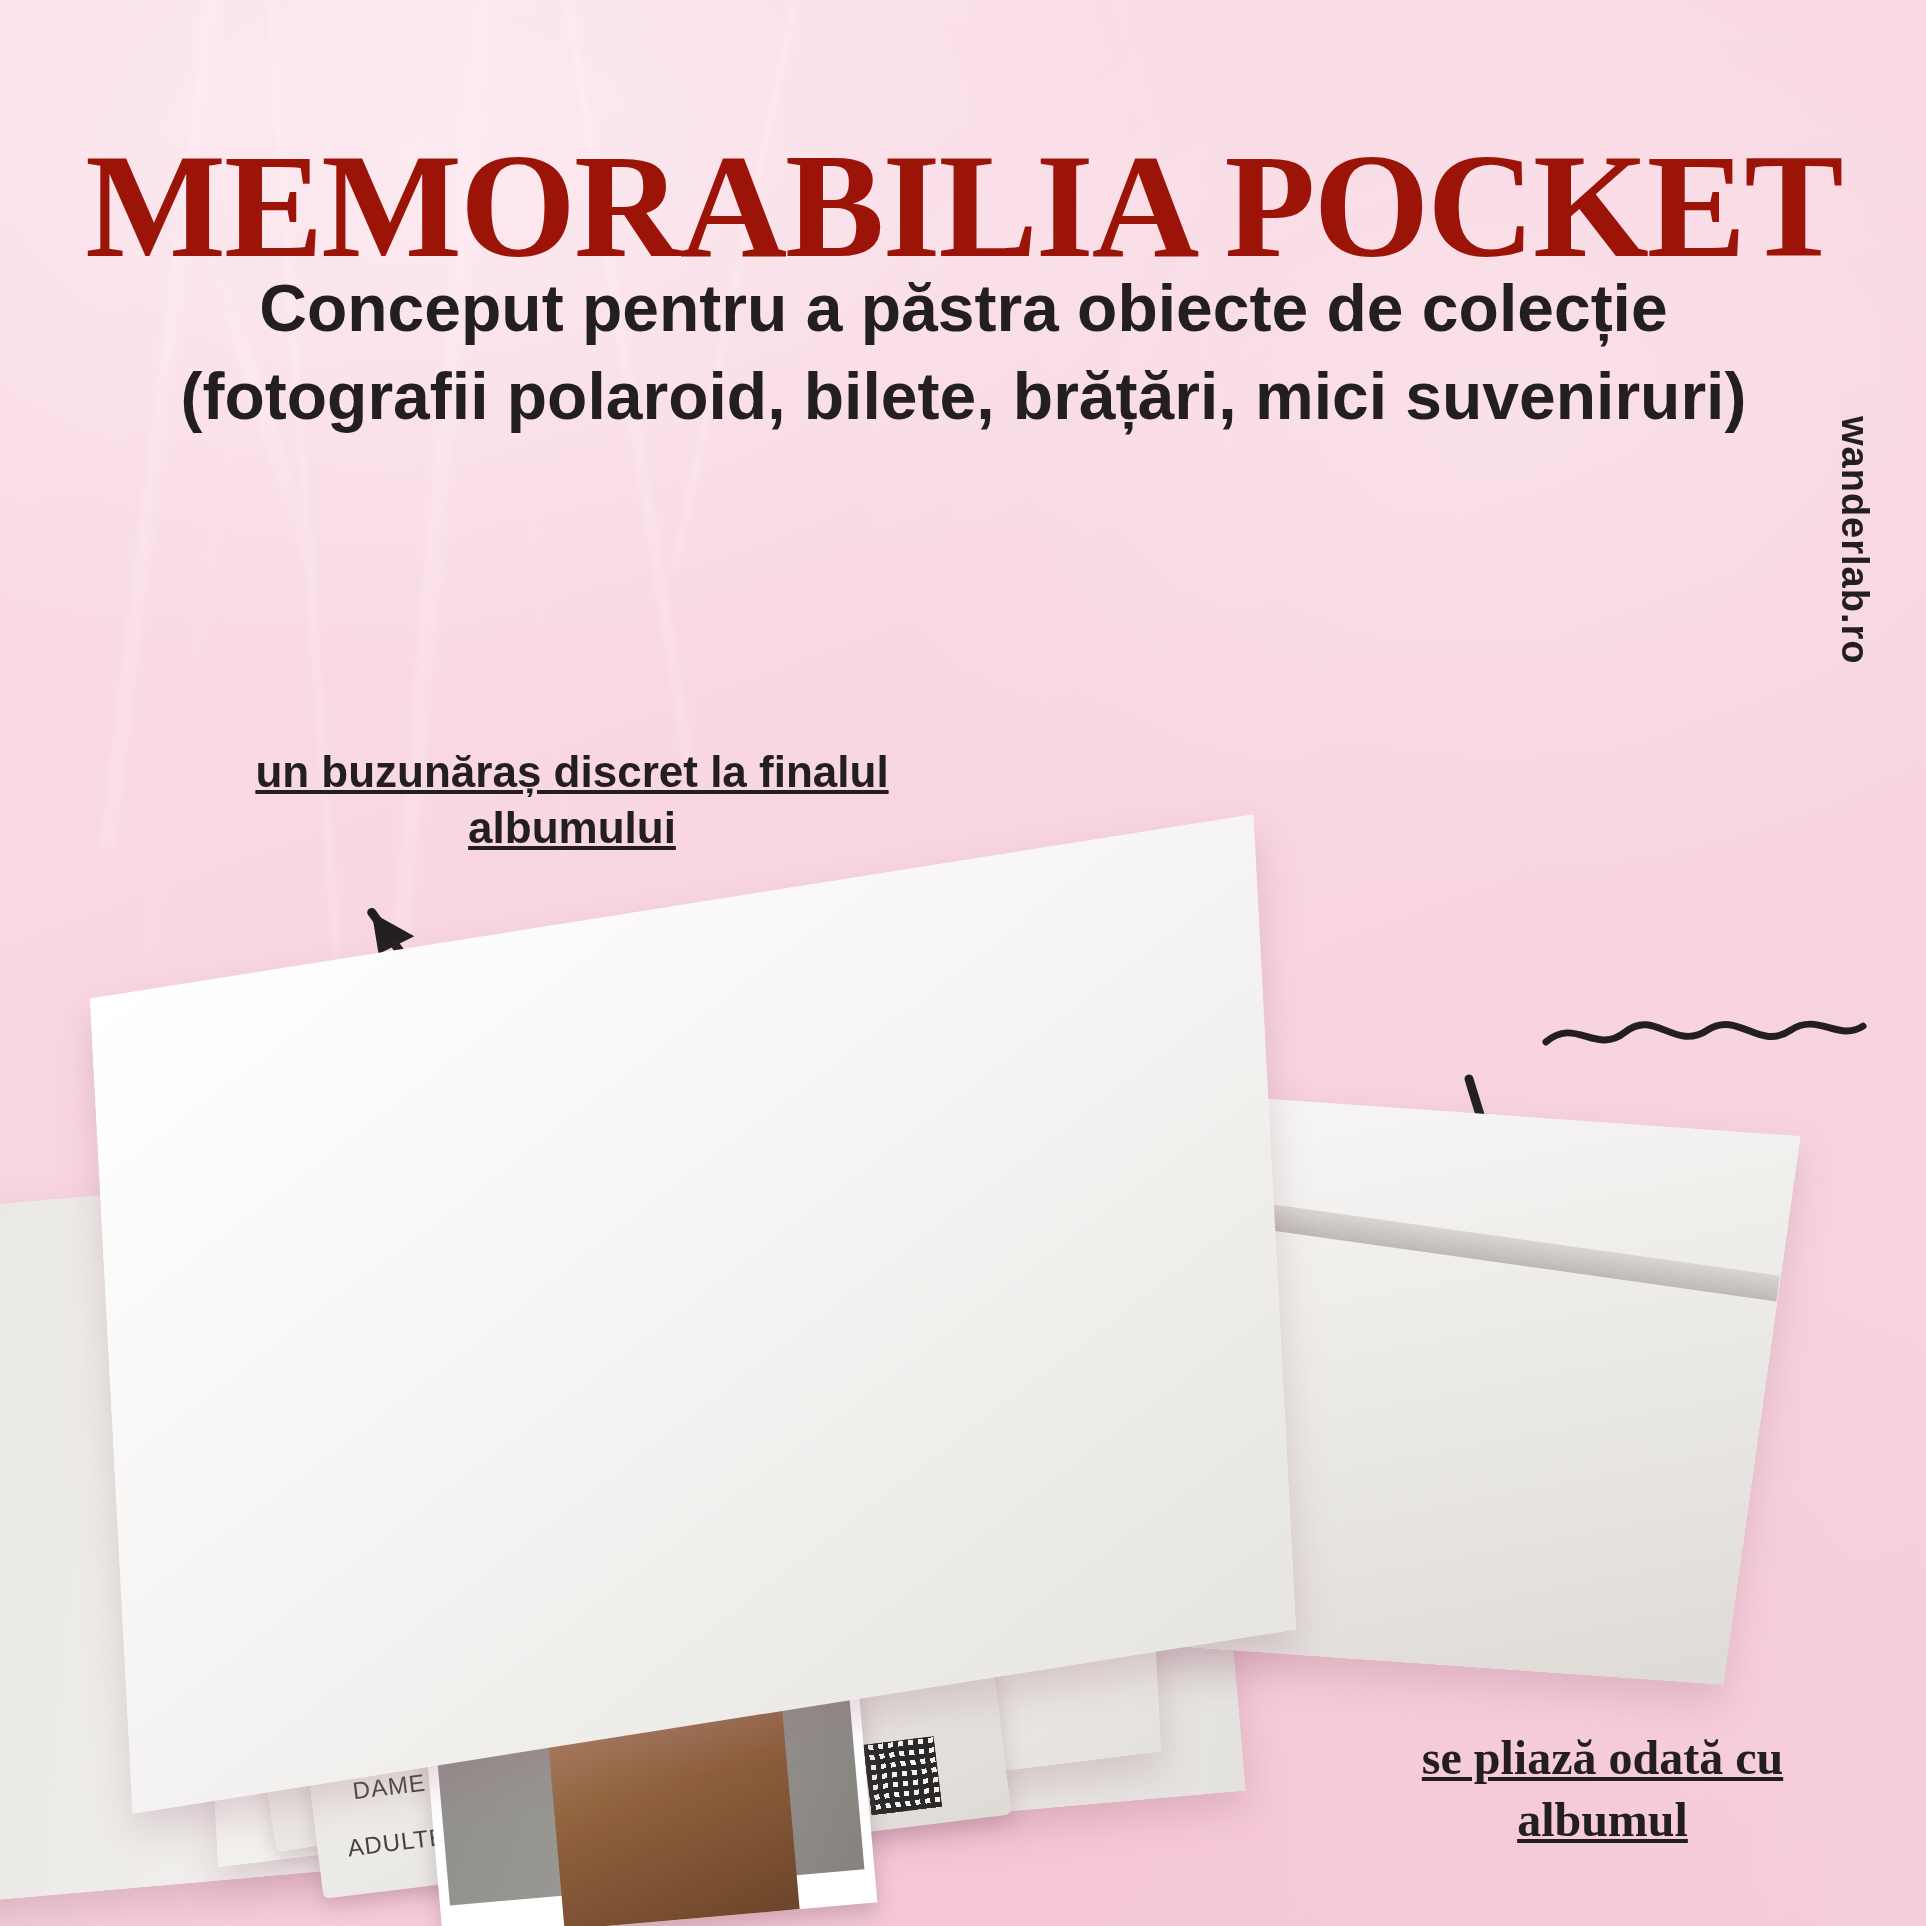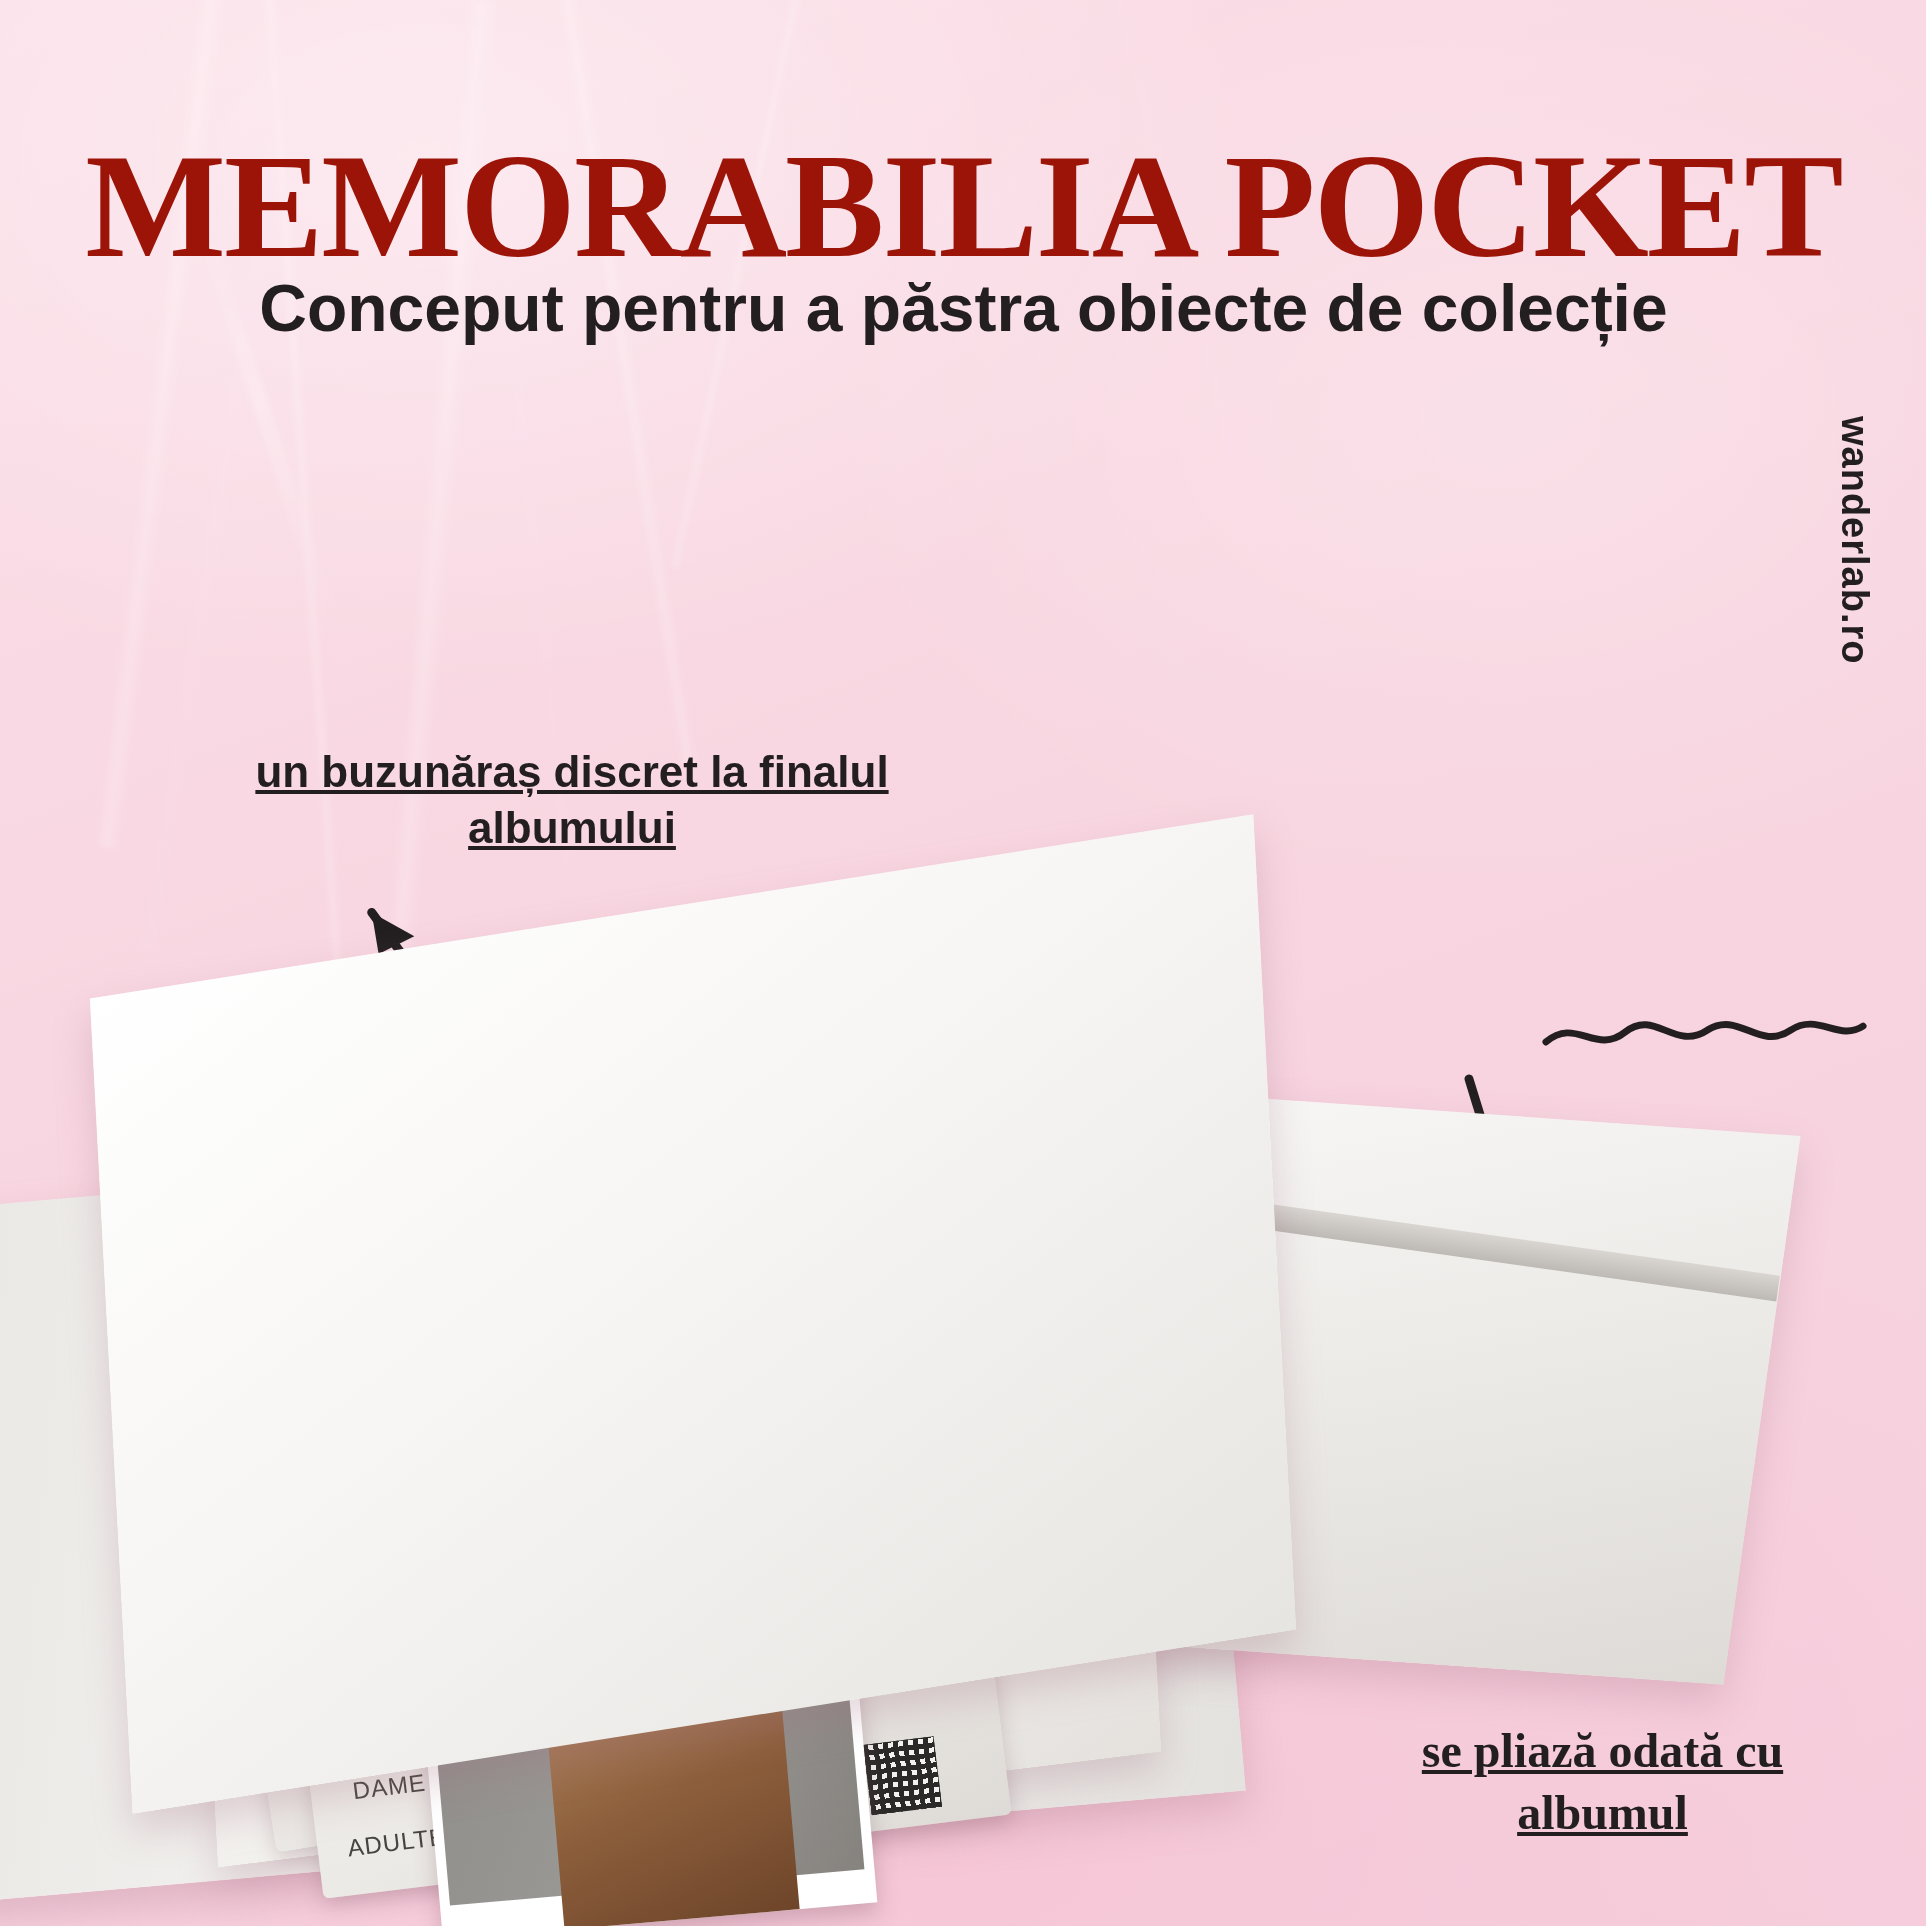--- a/index.html
+++ b/index.html
@@ -117,21 +117,21 @@
     text-align: center;
   }
   .callout-right {
     right: 51px;
     top: 886px;
     width: 554px;
     text-align: center;
   }
   .callout-bottom {
     right: 57px;
-    bottom: 84px;
+    bottom: 77px;
     width: 535px;
     text-align: center;
     font-family: "Liberation Serif", serif;
     font-size: 48px;
     font-weight: 700;
   }
 
   svg.deco { position: absolute; overflow: visible; }
 
   
@@ -349,20 +349,21 @@
     <div class="shade" style="left:515px; top:59px; width:22px; height:812px; transform:rotate(-6deg);"></div>
     <div class="streak" style="left:59px; top:416px; width:416px; height:16px; transform:rotate(72deg);"></div>
     <div class="streak" style="left:733px; top:-40px; width:12px; height:614px; transform:rotate(12deg);"></div>
     <div class="shade" style="left:1168px; top:-20px; width:20px; height:515px; transform:rotate(-14deg);"></div>
   </div>
 
   <h1 class="headline">MEMORABILIA POCKET</h1>
 
   <div class="subtitle">
     <span>Conceput pentru a păstra obiecte de colecție</span>
+    <span class="line2">(fotografii polaroid, bilete, brățări, mici suveniruri)</span>
   </div>
 
 
   <div class="vertical-url">wanderlab.ro</div>
 
   <div class="callout callout-left">un buzunăraș discret la finalul albumului</div>
   <svg class="deco" style="left:337px; top:851px;" width="218" height="218" viewBox="0 0 220 220">
     <path d="M130,200 C100,150 70,110 35,62" stroke="#231f20" stroke-width="9" fill="none" stroke-linecap="round"></path>
     <path d="M35,62 L78,86 L42,104 Z" fill="#231f20"></path>
   </svg>

